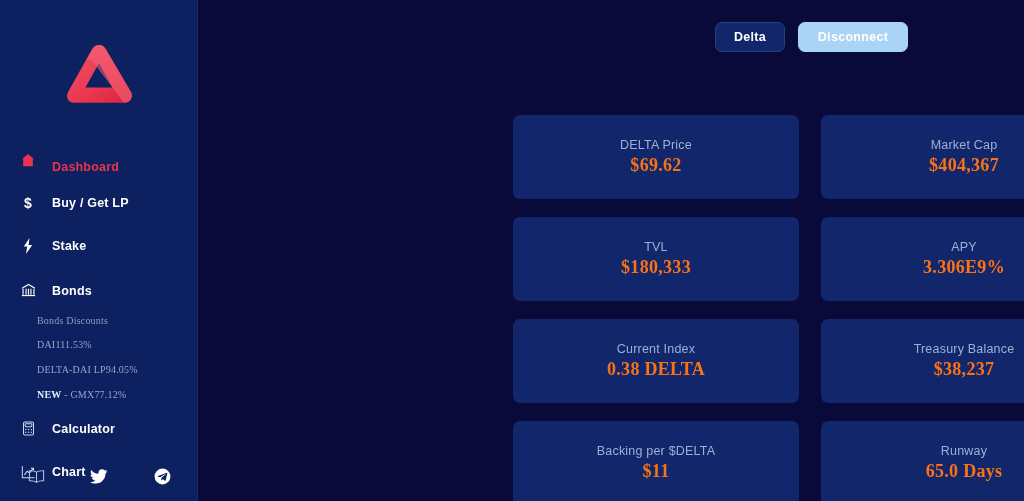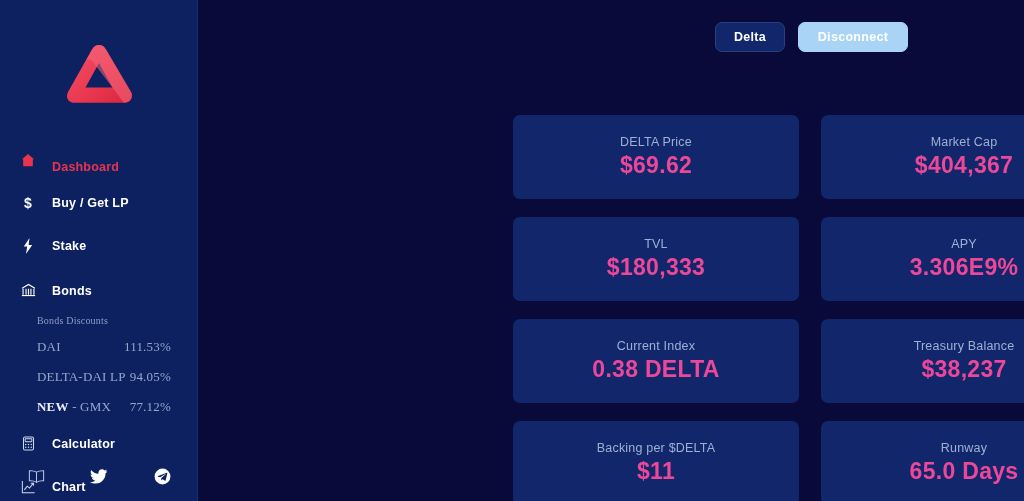--- a/index.html
+++ b/index.html
@@ -31,22 +31,22 @@
   .nav-label { font-size:12.5px; font-weight:bold; color:#ffffff; letter-spacing:0.2px; }
   .nav-item.active .nav-label { color:#e8344e;margin-top:15px; }
 
   .nav-spacer-1 { height:14px; }
   .nav-spacer-2 { height:14px; }
   .nav-spacer-3 { height:16px; }
 
   .bonds-panel { padding:10px 20px 0 37px;font-family:Liberation Serif, serif; }
   .bonds-head { font-size:10px; color:#8f9dc4; margin-bottom:13px; letter-spacing:0.2px; }
   .bond-row {
-    display:flex; justify-content:space-between; align-items:center;
-    font-size:13px; color:#98a6cc; margin-bottom:14px; padding-right:6px;
+    display:flex; justify-content:flex-start; align-items:center;
+    font-size:10px; color:#98a6cc; margin-bottom:14px; padding-right:6px;
     cursor:pointer;
   }
   .bond-name { letter-spacing:0.2px; }
   .bond-name .hl { color:#e9edf8; font-weight:bold; }
   .bond-pct { letter-spacing:0.2px; }
 
   .socials {
     position:absolute; bottom:16px; left:0; width:198px;
     display:flex; justify-content:center; gap:45px; align-items:center;
   }
@@ -84,21 +84,21 @@
   }
   .card {
     background:#12266b;
     border-radius:7px;
     height:84px;
     display:flex; flex-direction:column;
     align-items:center; justify-content:center;
     gap:3px;
   }
   .card-label { font-size:12.5px; color:#9fb0d4; letter-spacing:0.2px; }
-  .card-value { font-size:23px; font-weight:bold; color:#ec4899; letter-spacing:0.3px; }
+  .card-value { font-size:18px; font-weight:bold; color:#f97316; letter-spacing:0.3px;font-family:Liberation Serif, serif; }
 </style>
 </head>
 <body>
 
 <div class="app">
 
   <aside class="sidebar">
 
     <div class="logo-wrap">
       <svg class="logo" viewBox="0 0 74 66">

